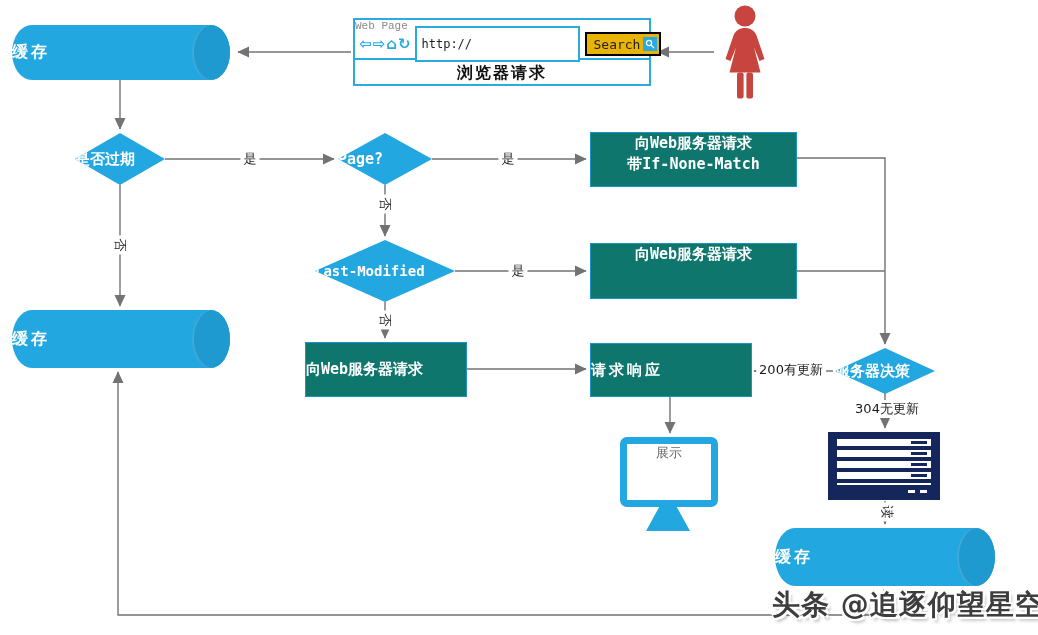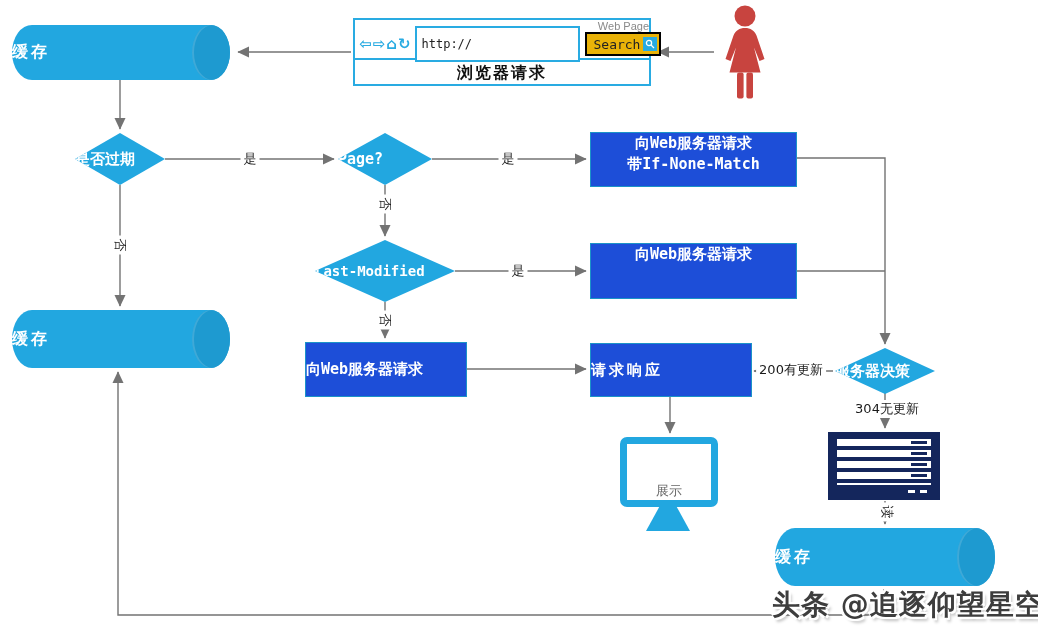--- a/index.html
+++ b/index.html
@@ -2,57 +2,57 @@
 <html><head>
 <meta charset="utf-8">
 <style>
   html,body{margin:0;padding:0;background:#fff;}
   #canvas{position:relative;width:1038px;height:635px;background:#fff;overflow:hidden;
           font-family:"DejaVu Sans",sans-serif;}
   
   #wires{position:absolute;left:0;top:0;width:1038px;height:635px;z-index:1;}
   
   .node{position:absolute;z-index:2;display:flex;align-items:center;justify-content:flex-start;}
-  .rectnode{background:#1d4ed8;border:1px solid #1b93c8;color:#fff;font-weight:bold;
+  .rectnode{background:#0f766e;border:1px solid #1b93c8;color:#fff;font-weight:bold;
             font-size:15px;text-align:center;line-height:1.4;
             font-family:"DejaVu Sans Mono","DejaVu Sans",sans-serif;}
   .diamond{background:#22a7e0;color:#fff;font-weight:bold;font-size:15px;white-space:nowrap;
            clip-path:polygon(50% 0,100% 50%,50% 100%,0 50%);
            font-family:"DejaVu Sans Mono","DejaVu Sans",sans-serif;}
   
   .cyl{z-index:2;}
   .cyl-body{position:absolute;inset:0;background:#22a7e0;border-radius:20px/50%;}
   .cyl-cap{position:absolute;right:0;top:0;width:38px;height:100%;border-radius:50%;
            background:#1e9ad0;box-shadow:inset 2px 0 0 rgba(255,255,255,.15);}
   .cyl-label{position:relative;color:#fff;font-weight:bold;font-size:16px;letter-spacing:3px;}
   
   .edge-label{position:absolute;z-index:3;transform:translate(-50%,-50%);background:#fff;
               padding:0 3px;font-size:13px;color:#1a1a1a;white-space:nowrap;}
   .edge-label.rot{transform:translate(-50%,-50%) rotate(90deg);}
   
   .browser{position:absolute;left:353px;top:18px;width:298px;height:68px;z-index:2;
            border:2px solid #29abe2;background:#fff;box-sizing:border-box;}
-  .bw-title{text-align:right;font-size:11px;color:#8a8a8a;line-height:13px;
-            font-family:Liberation Sans, sans-serif;}
+  .bw-title{text-align:left;font-size:11px;color:#8a8a8a;line-height:13px;
+            font-family:Liberation Mono, monospace;}
   .bw-nav{display:flex;align-items:center;gap:3px;padding:0 4px;height:22px;}
   .bw-icons{display:flex;align-items:center;gap:1px;color:#29abe2;font-size:15px;font-weight:bold;}
   .bw-icons span{line-height:1;}
   .bw-url{flex:1;height:16px;border:2px solid #29abe2;font-family:"DejaVu Sans Mono",monospace;
           font-size:12px;color:#222;padding:8px 4px;margin:0 2px;outline:none;background:#fff;}
   .bw-search{display:flex;align-items:center;gap:3px;height:20px;border:2px solid #000000;
              background:#eab308;padding:0 2px 0 6px;font-family:"DejaVu Sans Mono",monospace;
              font-size:13px;color:#222;cursor:pointer;}
   .bw-mag{width:14px;height:14px;background:#29abe2;display:flex;align-items:center;justify-content:center;}
   .bw-divider{height:0;border-top:2px solid #29abe2;margin-top:3px;}
   .bw-caption{text-align:center;font-size:16px;font-weight:bold;color:#111;letter-spacing:2px;
               line-height:26px;}
   
   .monitor-frame{position:absolute;left:620px;top:437px;width:98px;height:70px;z-index:2;
                  border:7px solid #22a7e0;border-radius:7px;background:#fff;box-sizing:border-box;
-                 display:flex;align-items:flex-end;justify-content:center;
+                 display:flex;align-items:flex-start;justify-content:center;
                  font-size:13px;color:#666;}
   .monitor-stand{position:absolute;left:646px;top:507px;width:44px;height:24px;background:#22a7e0;
                  clip-path:polygon(30% 0,70% 0,100% 100%,0 100%);z-index:2;}
   
   .server{position:absolute;left:828px;top:432px;width:112px;height:68px;background:#14265c;
           z-index:2;box-sizing:border-box;padding:7px 9px 5px 9px;}
   .srv-bar{position:relative;height:7px;background:#fff;margin-bottom:4px;}
   .srv-bar i{position:absolute;right:4px;top:2px;width:16px;height:3px;background:#14265c;}
   .srv-line{height:2px;background:#fff;margin-top:1px;}
   .srv-dots{display:flex;justify-content:flex-end;gap:5px;margin-top:5px;padding-right:4px;}

